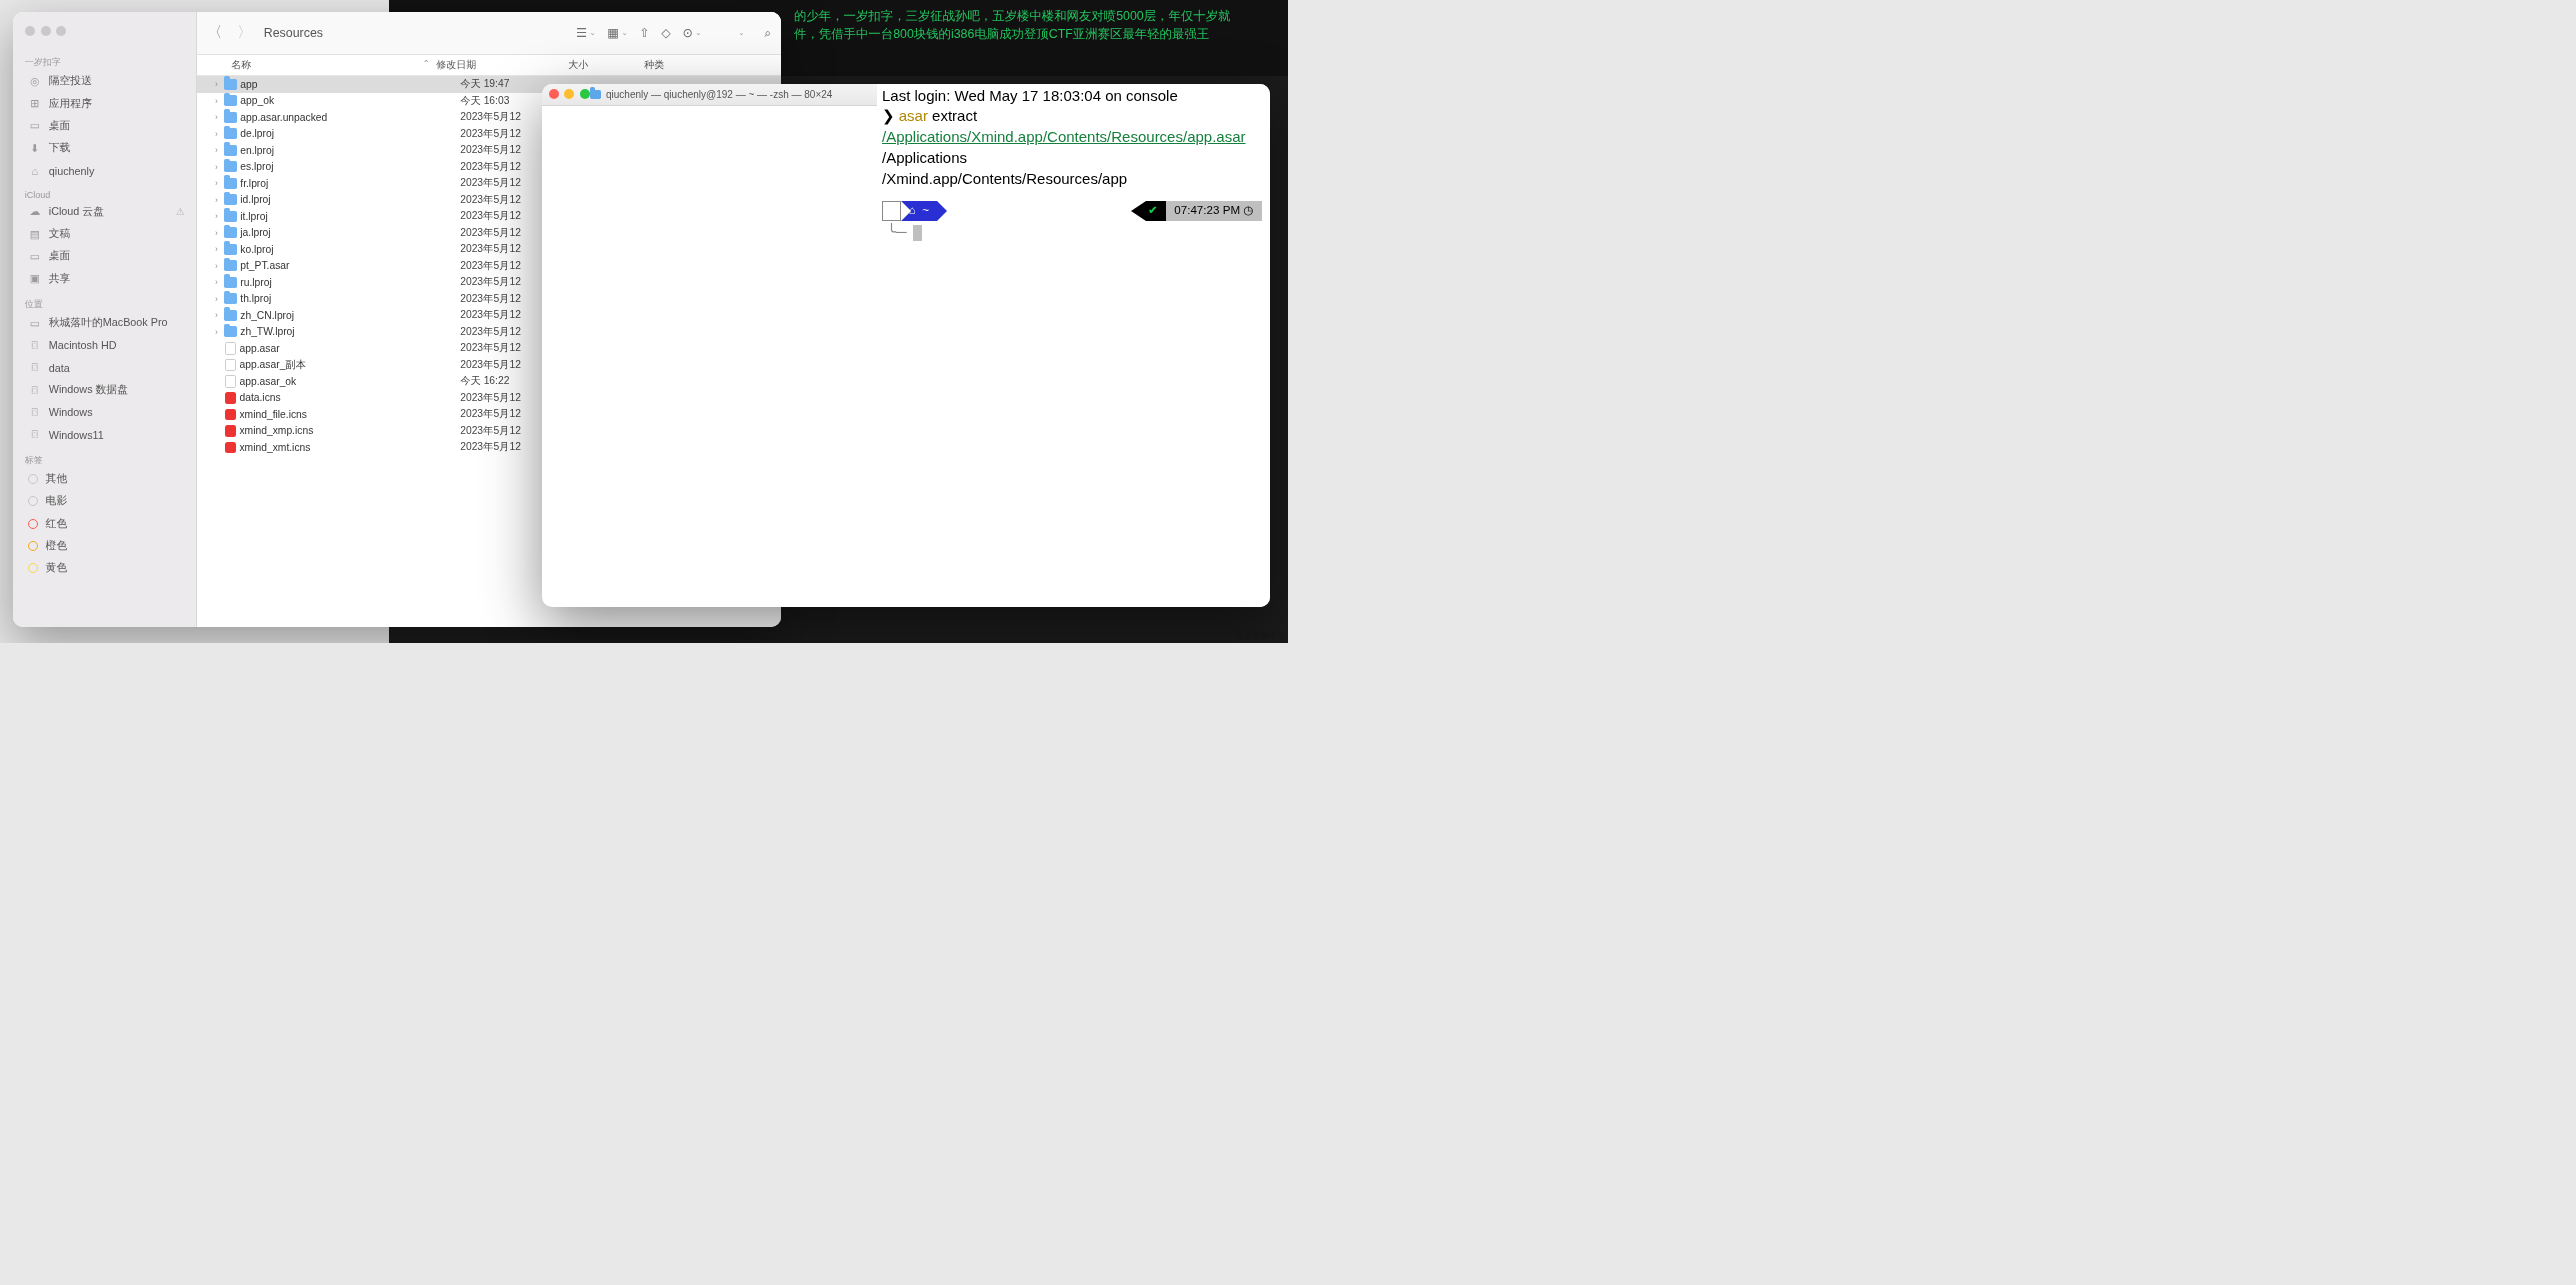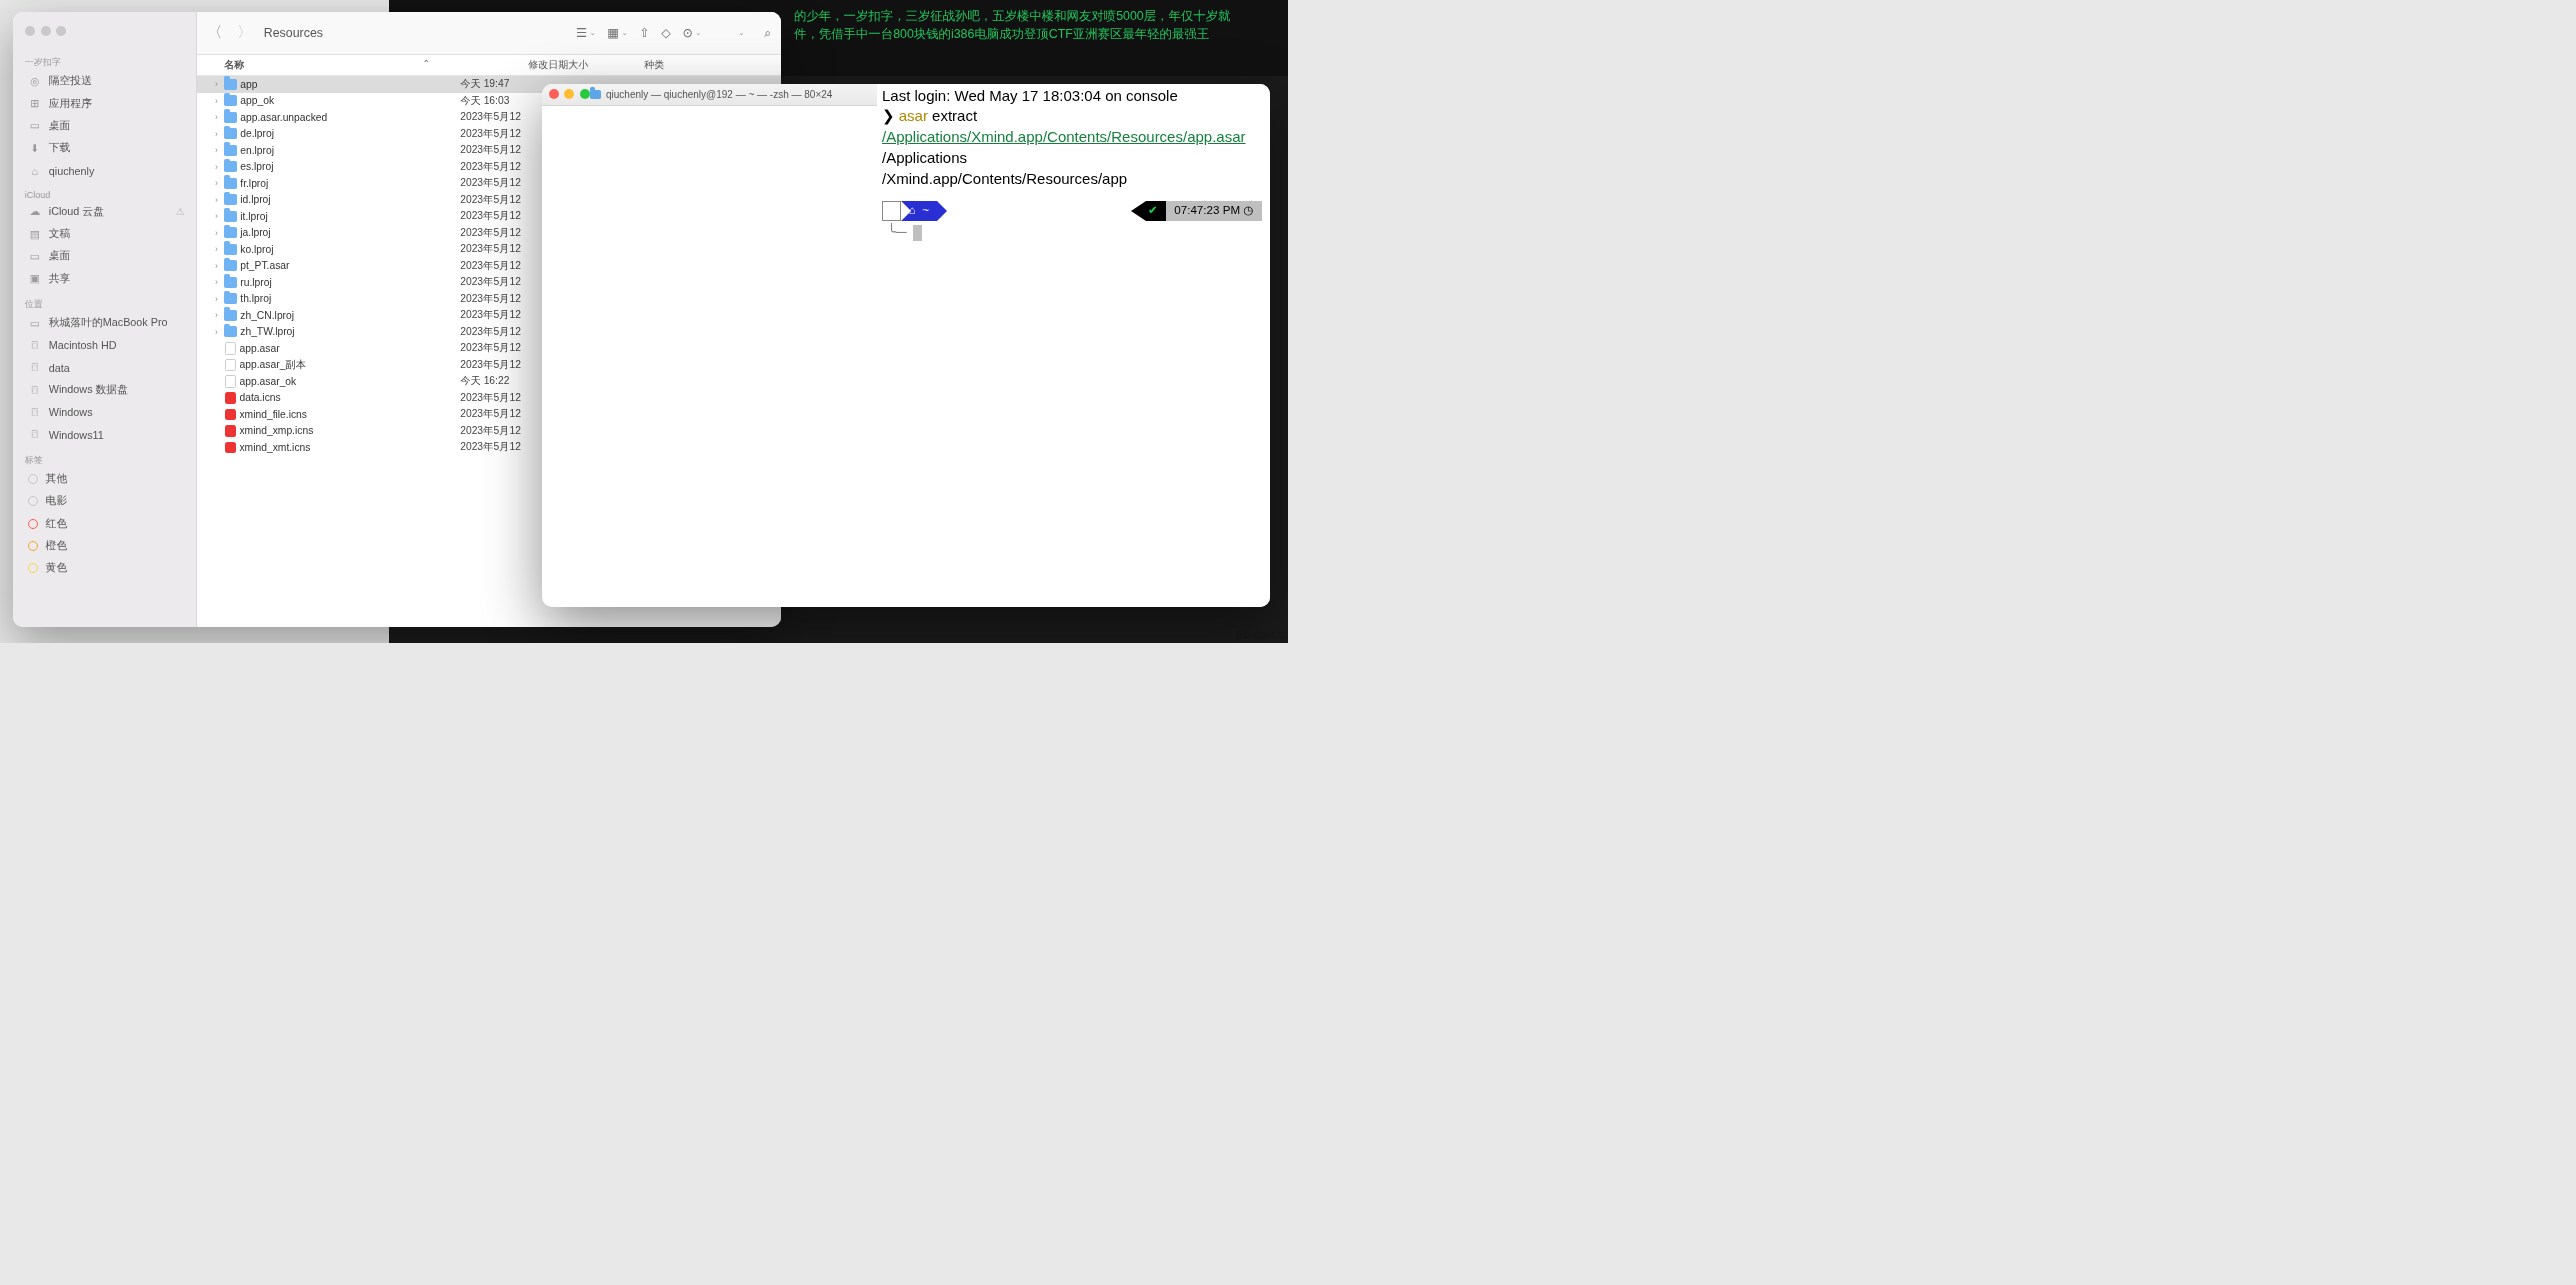--- a/index.html
+++ b/index.html
@@ -45,23 +45,23 @@
   .nav-arrows { display:flex; gap:15px; color:#888; font-size:15px; }
   .tb-title { font-size:12.4px; color:#555; font-weight:500; }
   .tb-spacer { flex:1; }
   .tb-ic { color:#707070; font-size:12.4px; display:flex; align-items:center; gap:2.5px; }
   .chev-sml { font-size:7.4px; color:#888; }
 
   .col-headers {
     display:flex; height: 21.5px; background:#fff; border-bottom:0.8px solid #e6e6e6;
     font-size:10px; color:#555; align-items:center;
   }
-  .col-name  { width: 239px; padding-left: 27px; position:relative;font-weight:bold;}
+  .col-name  { width: 239px; padding-left: 34px; position:relative;}
   .col-name .sort { position:absolute; right:6.6px; color:#888; font-size:8.3px;}
-  .col-date  { width: 132px; text-align: right; }
+  .col-date  { width: 132px; }
   .col-size  { width: 76px; }
   .col-kind  { flex:1; }
 
   .file-rows { flex:1; overflow:hidden; }
   .row {
     display:flex; height:16.5px; align-items:center; font-size:10.3px; color:#333;
   }
   .row.sel { background:#dcdcdc; }
   .c-name  { width:263px; display:flex; align-items:center; gap:3.3px; padding-left:15px;}
   .c-date  { width:132px; color:#444;}

